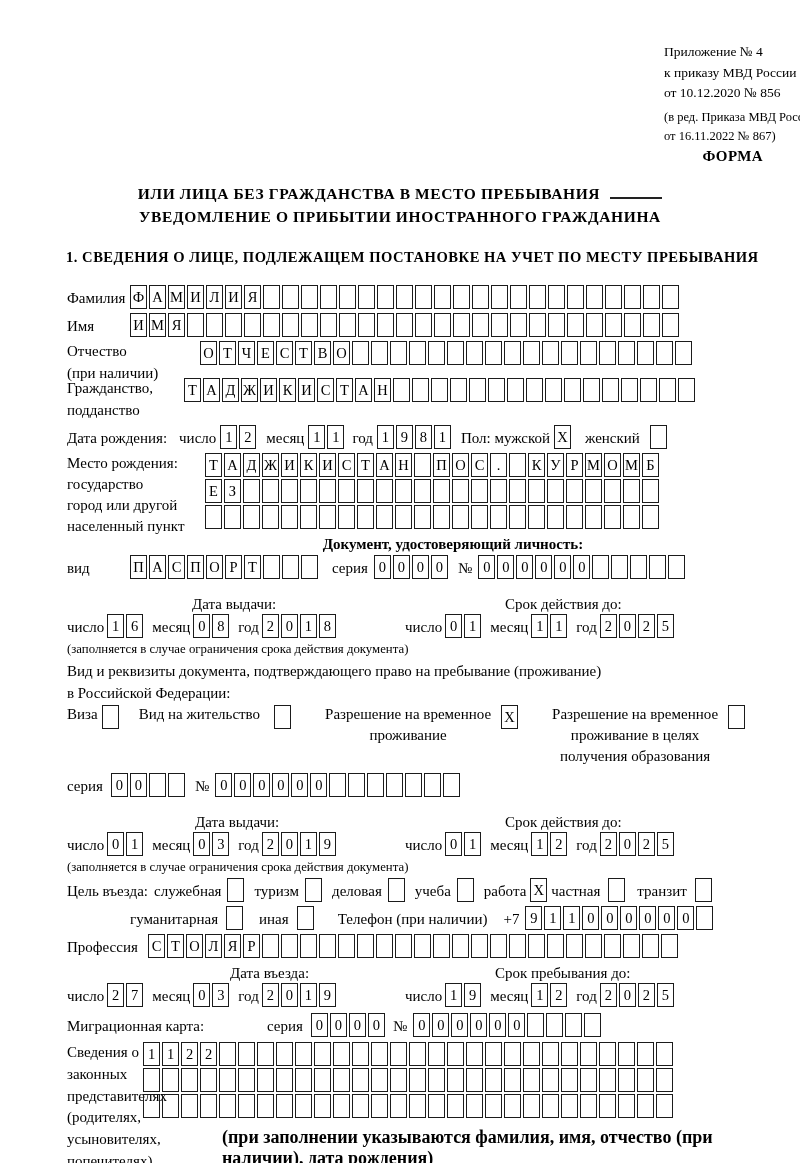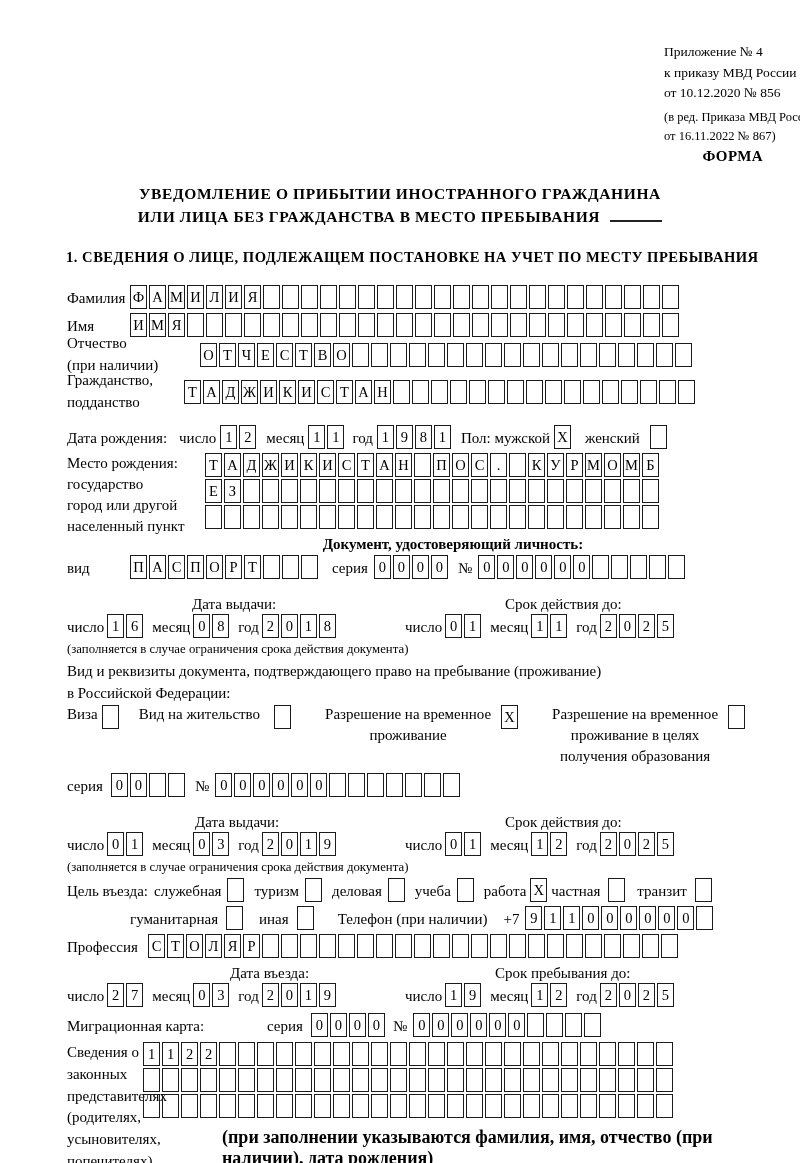--- a/index.html
+++ b/index.html
@@ -25,21 +25,21 @@
   .sec-heading { position:absolute; top:249px; left:66px; width:712px; font-weight:bold; font-size:14.6px; letter-spacing:.5px; }
 
   .form-body { position:absolute; top:285px; left:67px; width:712px; }
 
   .cells { display:flex; gap:2px; flex:none; }
   .cell { flex:none; width:17px; height:24px; border:1.5px solid #1b1b1b; text-align:center; font-size:14.5px; line-height:22px; }
 
   .frow { display:flex; align-items:flex-start; }
   .lbl { flex:none; line-height:27px; }
   .lbl-multi { flex:none; line-height:21.5px; white-space:pre-line; }
-  .h27 { height:27px;align-items:center; }
+  .h27 { height:27px; }
 
   .w63 { width:63px; } .w81 { width:81px; } .w117 { width:117px; }
   .w133 { width:133px; } .w138 { width:138px; } .w76 { width:76px; } .w200 { width:200px; }
 
   .stack > .cells { margin-bottom:2px; }
   .stack > .cells:last-child { margin-bottom:0; }
 
   .doc-heading { margin-top:-3px; padding-left:60px; text-align:center; font-weight:bold; font-size:15px; line-height:20px; }
 
   .dblock { margin-top:14px; }
@@ -77,22 +77,22 @@
     <div class="pre">Приложение № 4
 к приказу МВД России
 от 10.12.2020 № 856</div>
     <div class="pre appendix-ed">(в ред. Приказа МВД России
 от 16.11.2022 № 867)</div>
   </div>
 
   <div class="form-word">ФОРМА</div>
 
   <div class="title">
+    <div><span>ИЛИ ЛИЦА БЕЗ ГРАЖДАНСТВА В МЕСТО ПРЕБЫВАНИЯ</span><span class="blank-line"></span></div>
     <div>УВЕДОМЛЕНИЕ О ПРИБЫТИИ ИНОСТРАННОГО ГРАЖДАНИНА</div>
-    <div><span>ИЛИ ЛИЦА БЕЗ ГРАЖДАНСТВА В МЕСТО ПРЕБЫВАНИЯ</span><span class="blank-line"></span></div>
   </div>
 
   <div class="sec-heading">1. СВЕДЕНИЯ О ЛИЦЕ, ПОДЛЕЖАЩЕМ ПОСТАНОВКЕ НА УЧЕТ ПО МЕСТУ ПРЕБЫВАНИЯ</div>
 
   <div class="form-body">
 
     <div class="frow">
       <div class="lbl w63">Фамилия</div>
       <div class="cells">
           <span class="cell">Ф</span>

